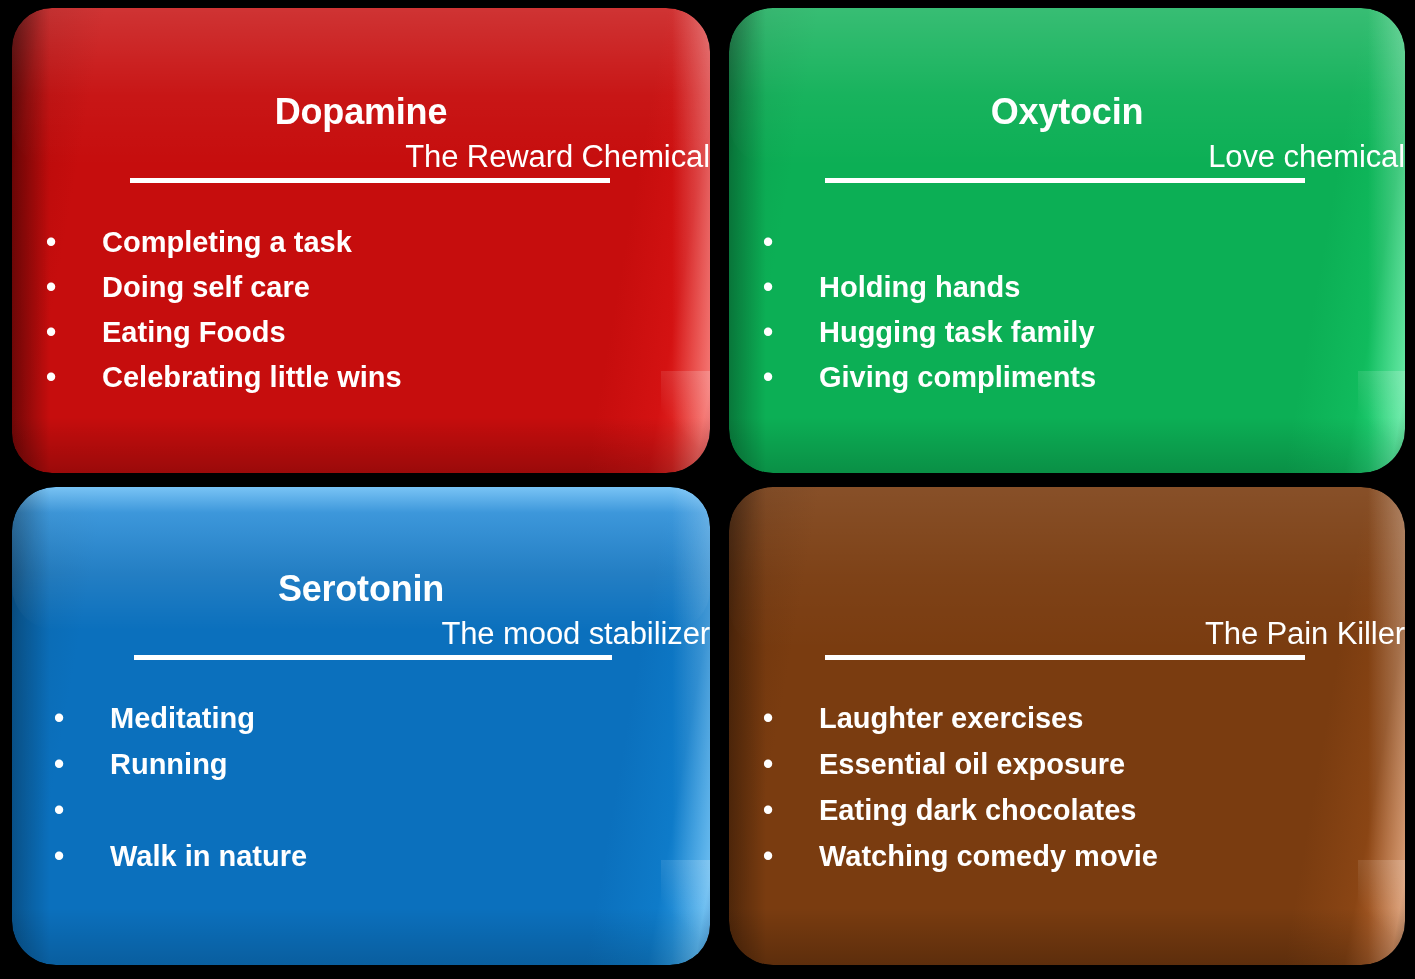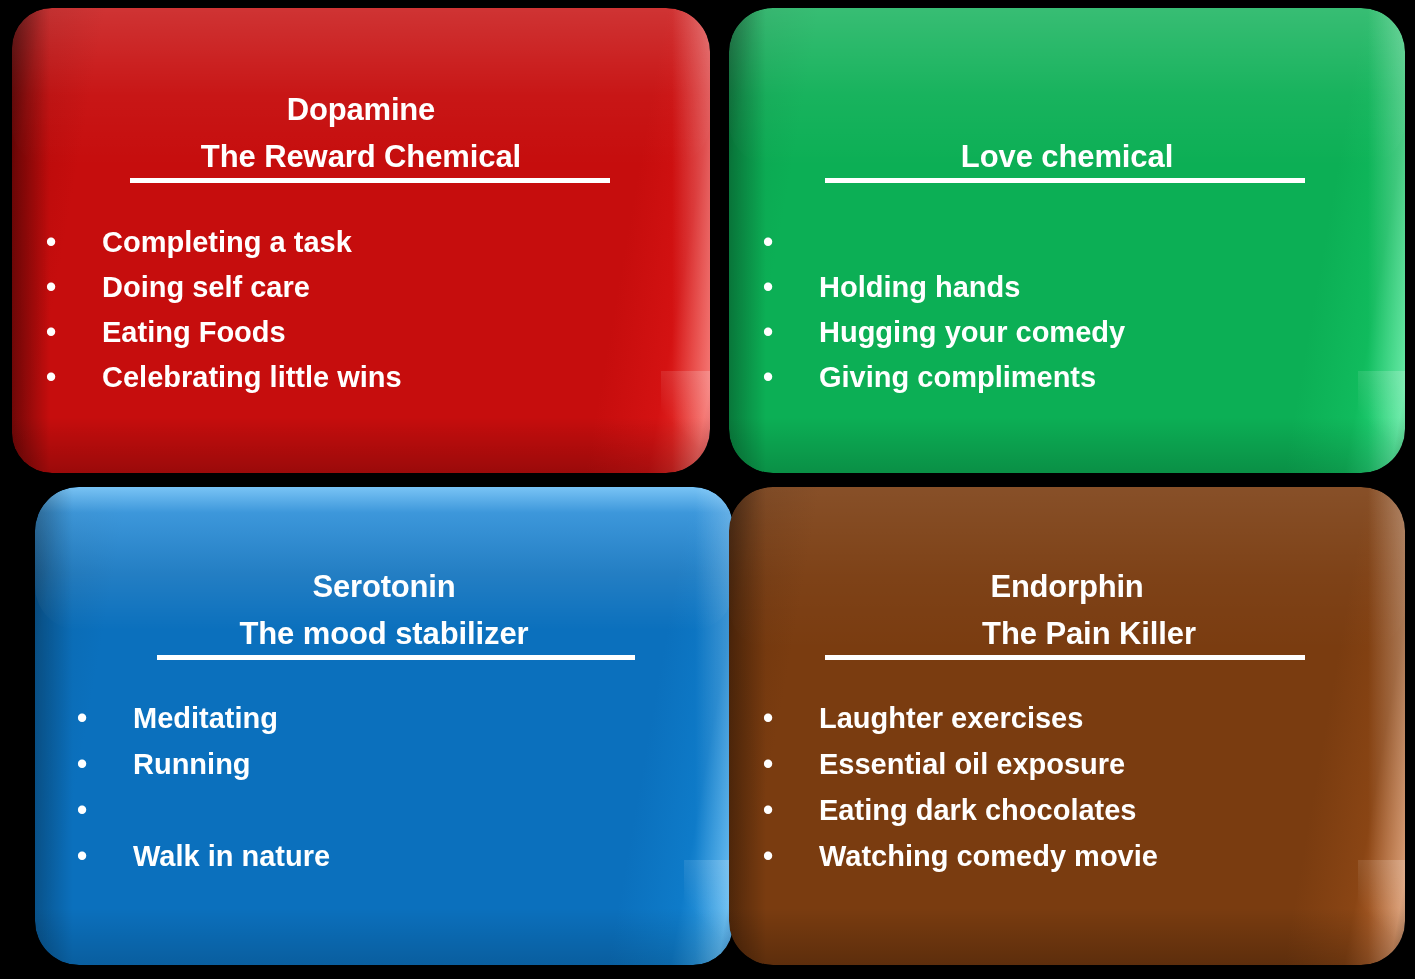--- a/index.html
+++ b/index.html
@@ -63,28 +63,28 @@
 
   .card-content {
     position: absolute;
     inset: 0;
     z-index: 5;
   }
 
   .card-title {
     text-align: center;
     font-weight: bold;
-    font-size: 31px;
+    font-size: 36px;
     line-height: 1.0;
     letter-spacing: -0.2px;
     white-space: nowrap;
   }
   .card-subtitle {
-    text-align: center;
-    font-weight: bold;
+    text-align: right;
+    font-weight: normal;
     font-size: 31px;
     line-height: 1.0;
     letter-spacing: -0.1px;
     white-space: nowrap;
   }
   .card-rule {
     height: 5px;
     background: #ffffff;
   }
 
@@ -129,21 +129,20 @@
   #card-oxytocin .card-subtitle { position:absolute; left:0; right:0; top:133px; }
   #card-oxytocin .card-rule     { position:absolute; left:96px; width:480px; top:170px; }
   #card-oxytocin .bullet-list   { position:absolute; left:34px; top:220px; }
   #card-oxytocin .bullet-item   { margin-bottom: 16px; }
   #card-oxytocin .bullet-dot    { width: 56px; }
 
   
   #card-serotonin {
     left: 12px; top: 487px; width: 698px; height: 478px;
     border-radius: 44px 40px 40px 44px;
-    margin-left: 23px;
   }
   #card-serotonin .card-title    { position:absolute; left:0; right:0; top: 84px; }
   #card-serotonin .card-subtitle { position:absolute; left:0; right:0; top:131px; }
   #card-serotonin .card-rule     { position:absolute; left:122px; width:478px; top:168px; }
   #card-serotonin .bullet-list   { position:absolute; left:42px; top:217px; }
   #card-serotonin .bullet-item   { margin-bottom: 17px; }
   #card-serotonin .bullet-dot    { width: 56px; }
 
   
   #card-endorphin {
@@ -275,34 +274,35 @@
 
   <div class="card" id="card-oxytocin">
     <div class="bevel-base"></div>
     <div class="bevel-top"></div>
     <div class="bevel-left"></div>
     <div class="bevel-right"></div>
     <div class="bevel-bottom"></div>
     <div class="miter miter-br"></div>
 
     <div class="card-content">
+      <div class="card-title">Oxytocin</div>
       <div class="card-subtitle">Love chemical</div>
       <div class="card-rule"></div>
 
       <ul class="bullet-list">
         <li class="bullet-item">
           <span class="bullet-dot">•</span>
         </li>
         <li class="bullet-item">
           <span class="bullet-dot">•</span>
           <span>Holding hands</span>
         </li>
         <li class="bullet-item">
           <span class="bullet-dot">•</span>
-          <span>Hugging your comedy</span>
+          <span>Hugging task family</span>
         </li>
         <li class="bullet-item">
           <span class="bullet-dot">•</span>
           <span>Giving compliments</span>
         </li>
       </ul>
     </div>
   </div>
 
   <div class="card" id="card-serotonin">
@@ -340,21 +340,20 @@
 
   <div class="card" id="card-endorphin">
     <div class="bevel-base"></div>
     <div class="bevel-top"></div>
     <div class="bevel-left"></div>
     <div class="bevel-right"></div>
     <div class="bevel-bottom"></div>
     <div class="miter miter-br"></div>
 
     <div class="card-content">
-      <div class="card-title">Endorphin</div>
       <div class="card-subtitle">The Pain Killer</div>
       <div class="card-rule"></div>
 
       <ul class="bullet-list">
         <li class="bullet-item">
           <span class="bullet-dot">•</span>
           <span>Laughter exercises</span>
         </li>
         <li class="bullet-item">
           <span class="bullet-dot">•</span>

